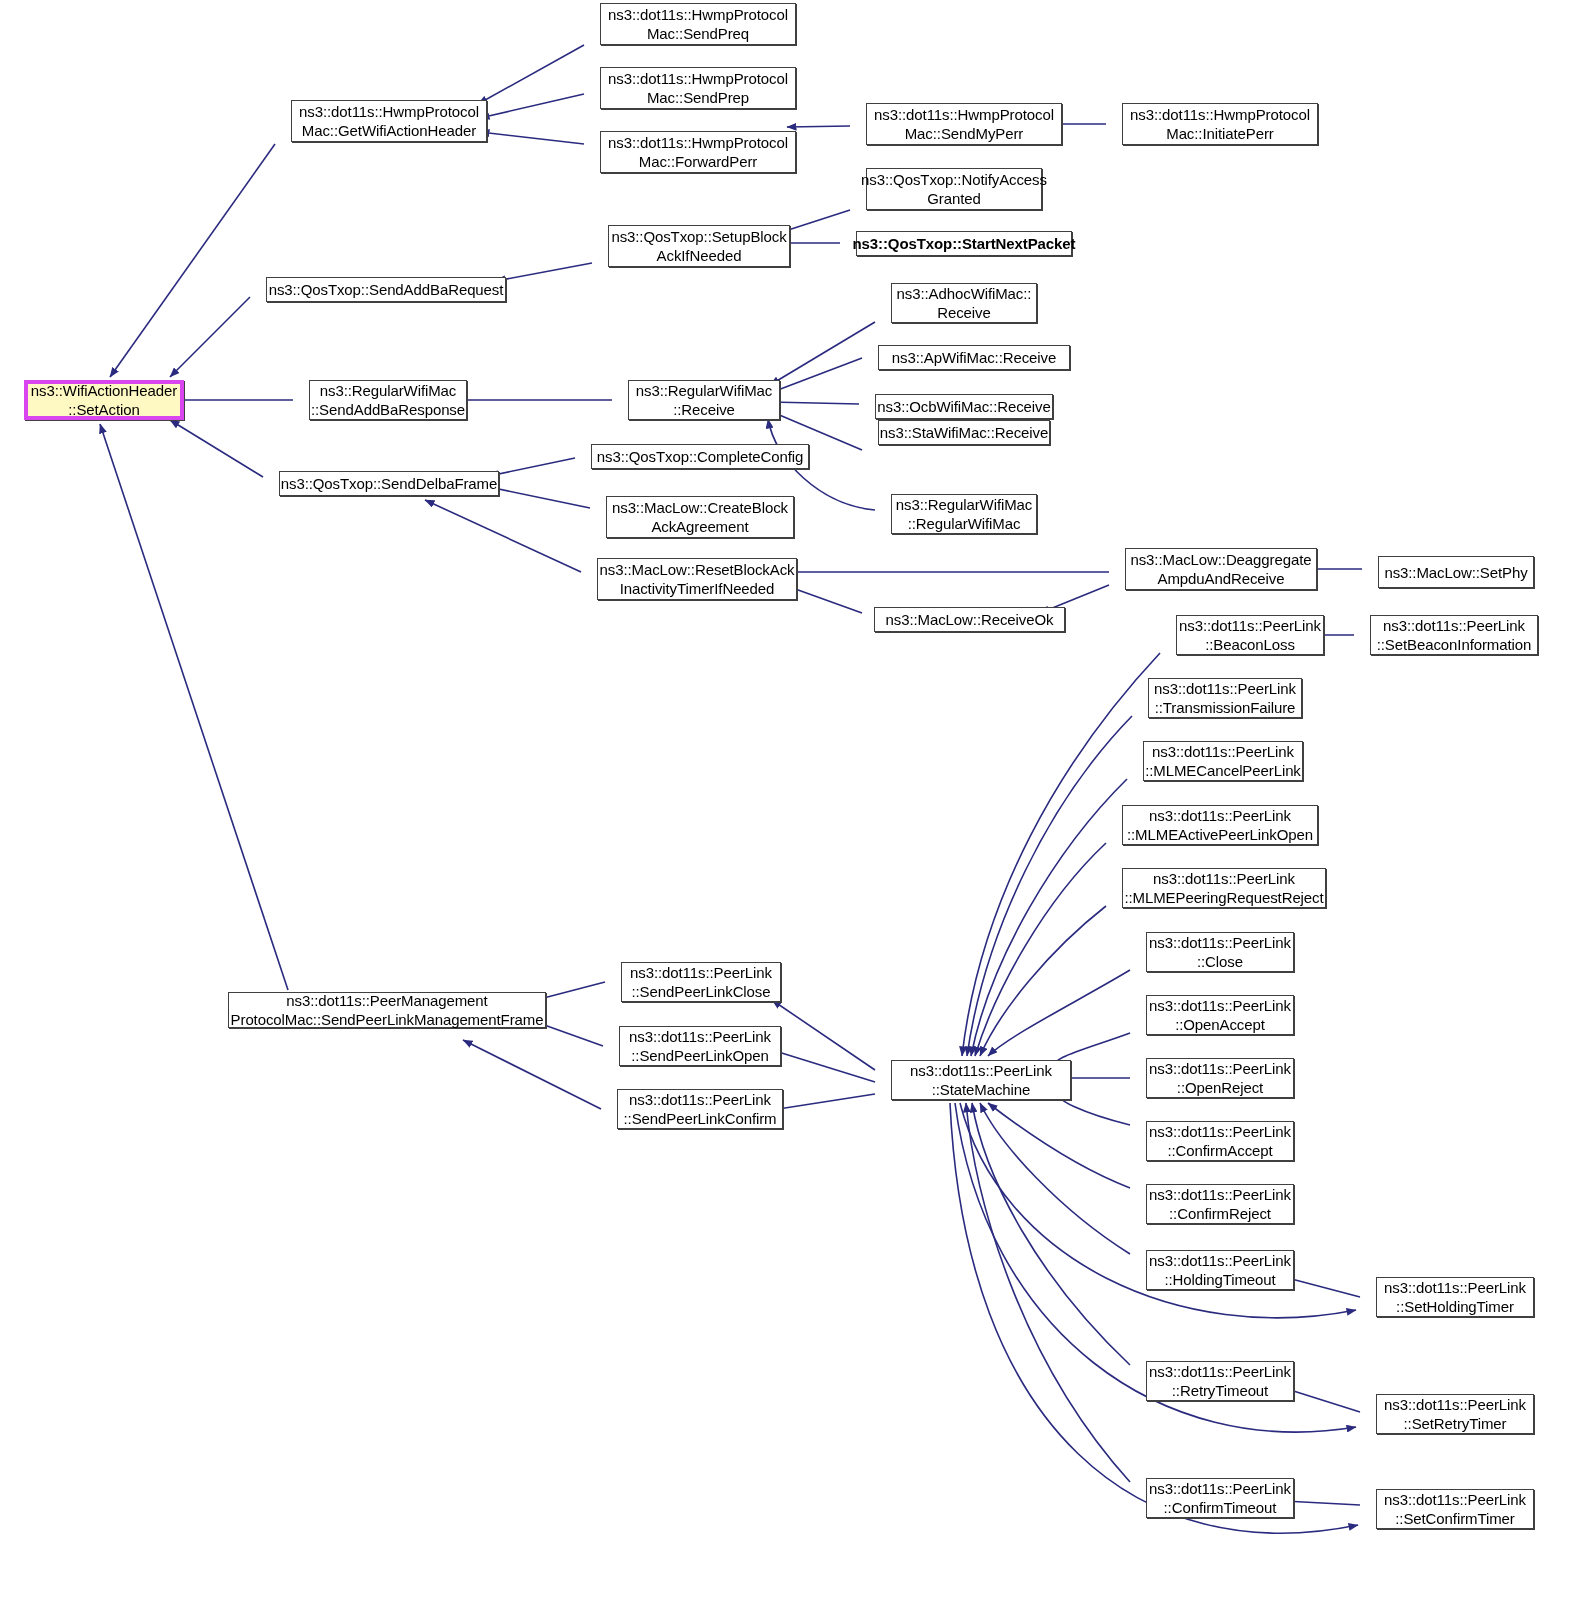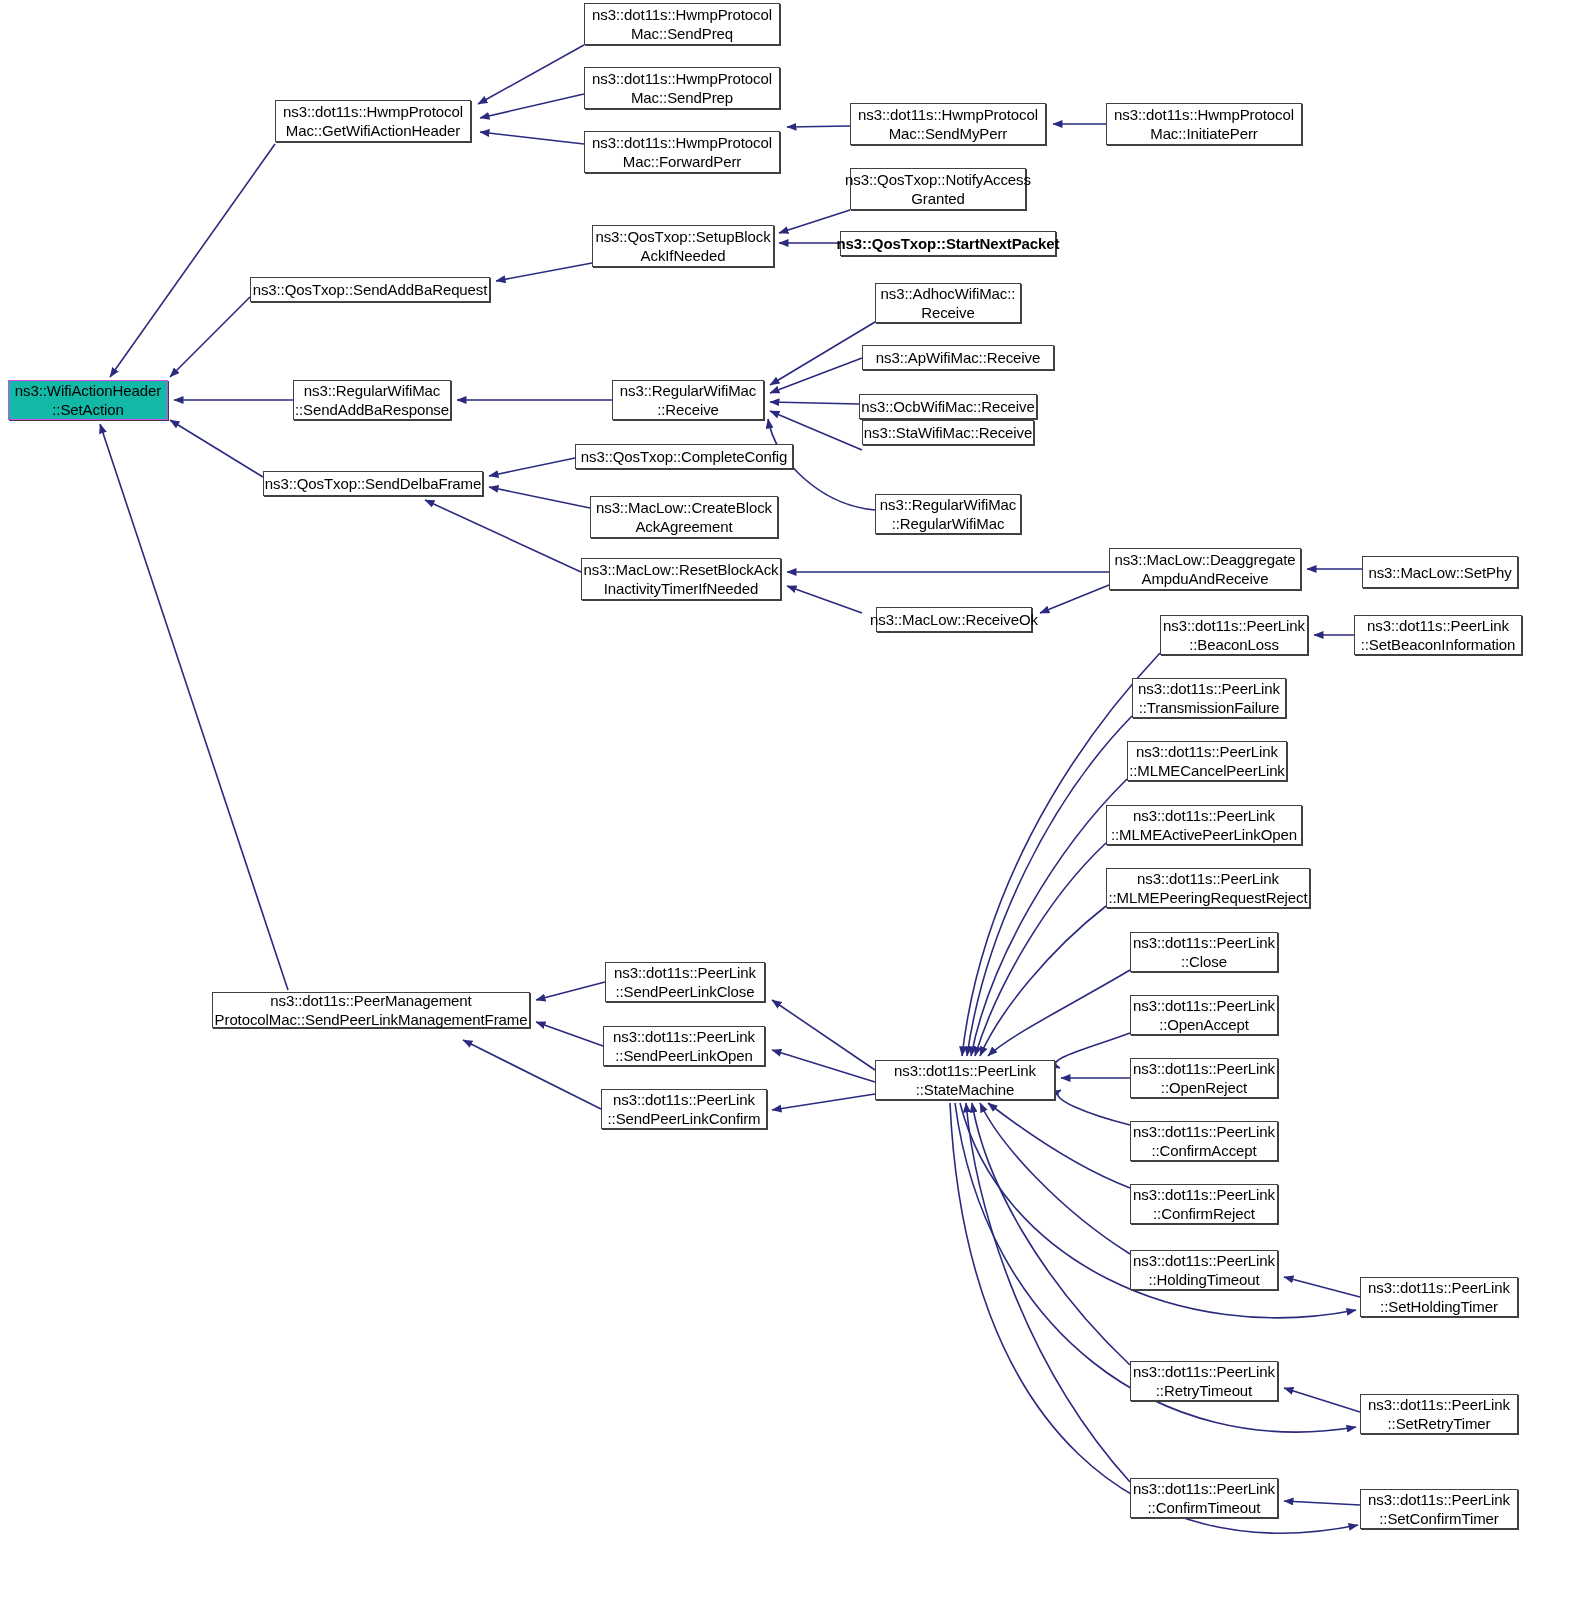--- a/index.html
+++ b/index.html
@@ -14,24 +14,25 @@
     color:#000000;
     display:flex;
     align-items:center;
     justify-content:center;
     text-align:center;
     font-size:15px;
     line-height:19px;
     letter-spacing:-0.1px;
     white-space:pre-line;
     z-index:2;
+    margin-left:16px;
   }
   .node.root{
-    background:#14b8a6;
-    border:1px solid #d946ef;
+    background:#fef9c3;
+    border:4px solid #d946ef;
     box-shadow:1px 1px 0 0 #404040;
   }
   .node.thick{ box-shadow:1px 1px 0 0 #404040; }
   .node span{display:block;}
 </style>
 </head>
 <body>
 
 <div id="canvas">
   <svg id="edges" xmlns="http://www.w3.org/2000/svg">
@@ -129,21 +130,21 @@
 ::RegularWifiMac</span></div>
       <div class="node thick" style="left: 575px; top: 444px; width: 218px; height: 25px;"><span>ns3::QosTxop::CompleteConfig</span></div>
       <div class="node thick" style="left: 263px; top: 471px; width: 220px; height: 25px;"><span>ns3::QosTxop::SendDelbaFrame</span></div>
       <div class="node thick" style="left: 590px; top: 496px; width: 188px; height: 42px;"><span>ns3::MacLow::CreateBlock
 AckAgreement</span></div>
       <div class="node thick" style="left: 581px; top: 558px; width: 200px; height: 42px;"><span>ns3::MacLow::ResetBlockAck
 InactivityTimerIfNeeded</span></div>
       <div class="node thick" style="left: 1109px; top: 548px; width: 192px; height: 42px;"><span>ns3::MacLow::Deaggregate
 AmpduAndReceive</span></div>
       <div class="node thick" style="left: 1362px; top: 556px; width: 156px; height: 32px;"><span>ns3::MacLow::SetPhy</span></div>
-      <div class="node thick" style="left: 876px; top: 607px; width: 156px; height: 25px;"><span>ns3::MacLow::ReceiveOk</span></div>
+      <div class="node thick" style="left: 858px; top: 607px; width: 191px; height: 25px;"><span>ns3::MacLow::ReceiveOk</span></div>
       <div class="node thick" style="left: 1160px; top: 615px; width: 148px; height: 40px;"><span>ns3::dot11s::PeerLink
 ::BeaconLoss</span></div>
       <div class="node thick" style="left: 1354px; top: 615px; width: 168px; height: 40px;"><span>ns3::dot11s::PeerLink
 ::SetBeaconInformation</span></div>
       <div class="node thick" style="left: 1132px; top: 678px; width: 154px; height: 40px;"><span>ns3::dot11s::PeerLink
 ::TransmissionFailure</span></div>
       <div class="node thick" style="left: 1127px; top: 741px; width: 160px; height: 40px;"><span>ns3::dot11s::PeerLink
 ::MLMECancelPeerLink</span></div>
       <div class="node thick" style="left: 1106px; top: 805px; width: 196px; height: 40px;"><span>ns3::dot11s::PeerLink
 ::MLMEActivePeerLinkOpen</span></div>

